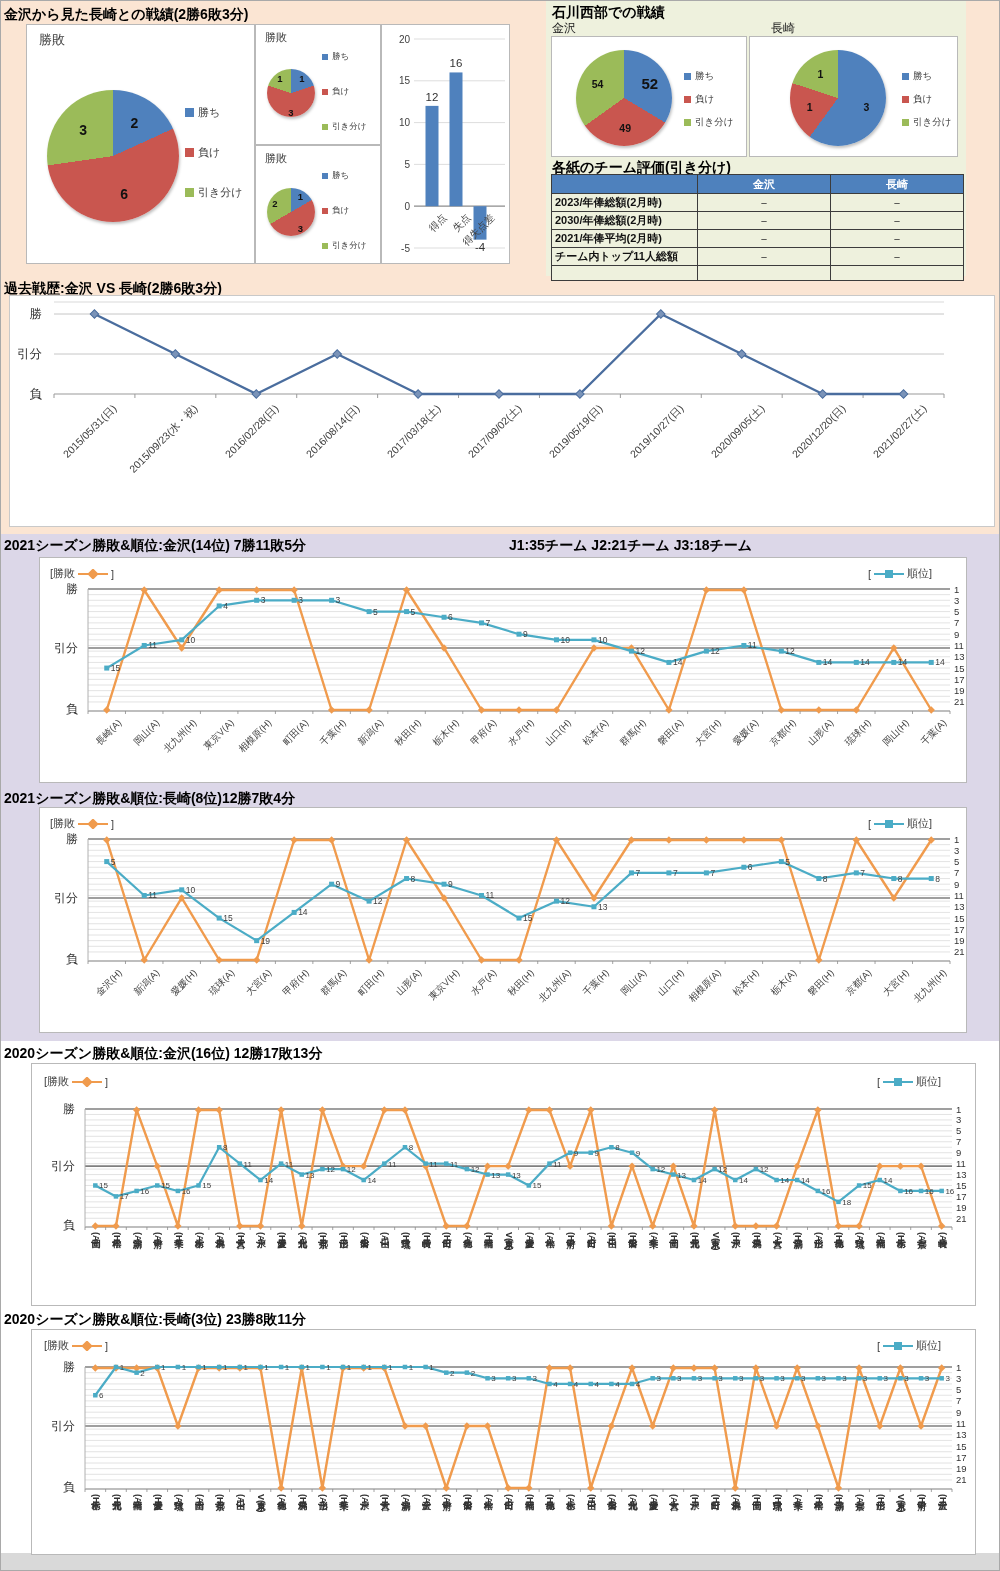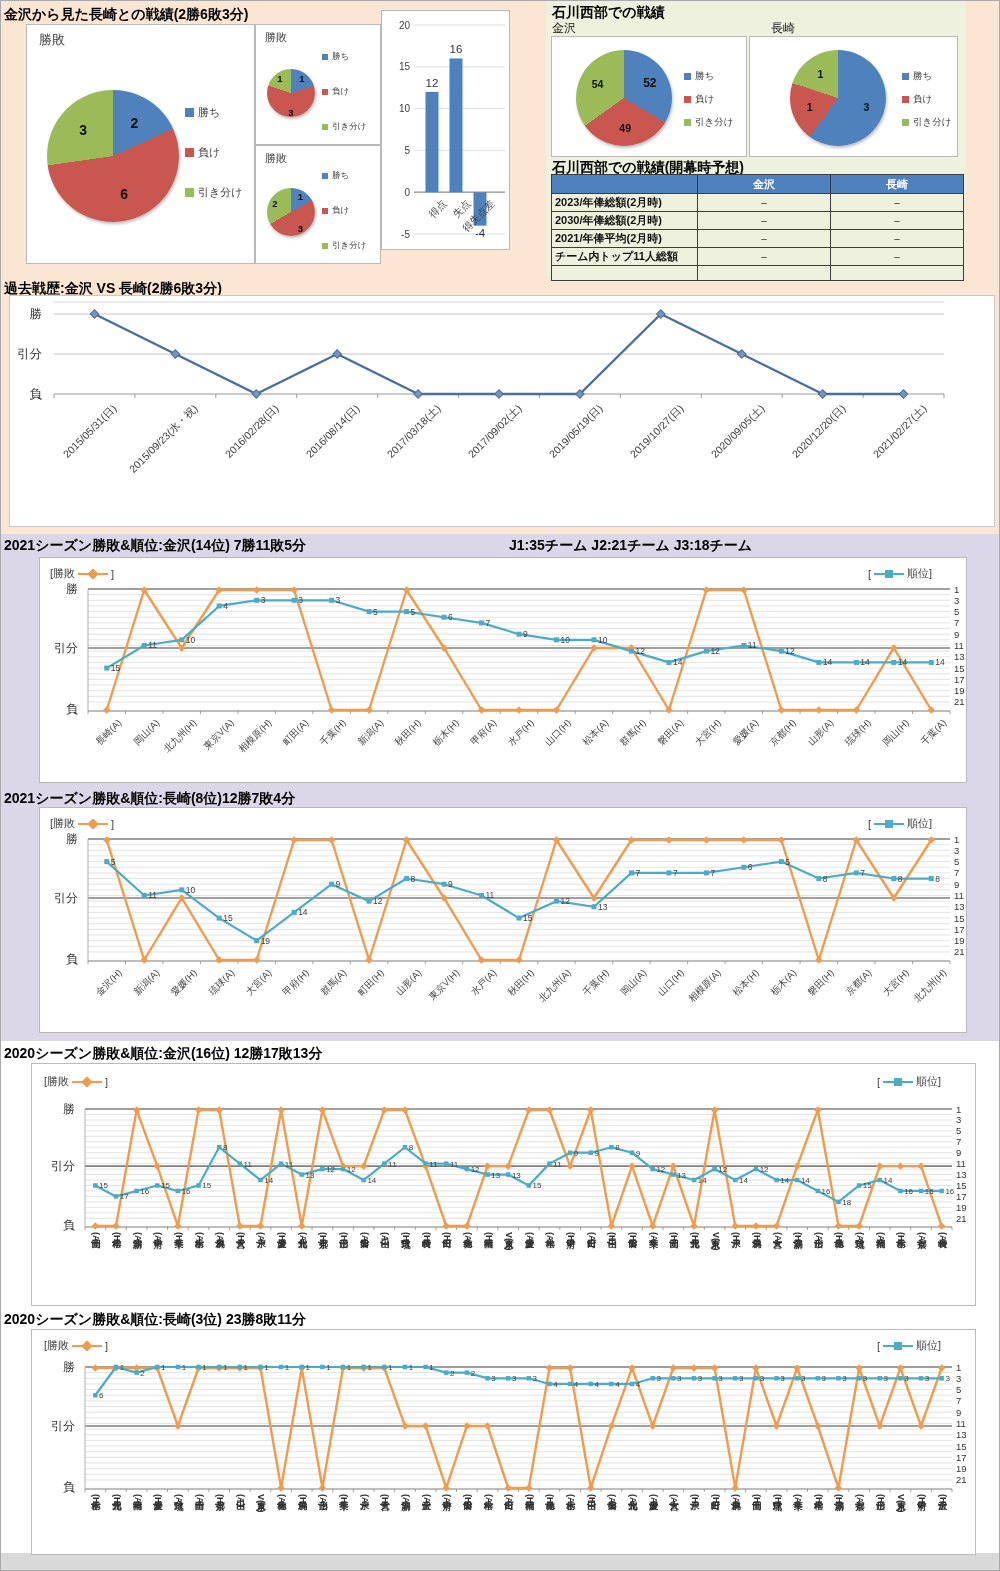--- a/index.html
+++ b/index.html
@@ -31,21 +31,21 @@
 <div id="app">
   <div class="bg" id="bg-peach" style="left: 0px; top: 0px; width: 1000px; height: 533px; background: rgb(251, 229, 211);"></div>
   <div class="bg" id="bg-olive" style="left: 545px; top: 0px; width: 420px; height: 275px; background: rgb(238, 241, 221);"></div>
   <div class="bg" id="bg-lav" style="left: 0px; top: 533px; width: 1000px; height: 507px; background: rgb(220, 215, 232);"></div>
   <div class="bg" id="bg-grey" style="left: 0px; top: 1552px; width: 1000px; height: 19px; background: rgb(217, 217, 217);"></div>
 
   <div class="sec-title" style="left:3px;top:5px;">金沢から見た長崎との戦績(2勝6敗3分)</div>
   <div class="sec-title" style="left:551px;top:3px;">石川西部での戦績</div>
   <div class="sub-label" style="left:551px;top:19px;">金沢</div>
   <div class="sub-label" style="left:770px;top:19px;">長崎</div>
-  <div class="sec-title" style="left:551px;top:158px;">石川西部での戦績(開幕時予想)</div>
+  <div class="sec-title" style="left:551px;top:158px;">各紙のチーム評価(引き分け)</div>
   <div class="sec-title" style="left:3px;top:279px;">過去戦歴:金沢 VS 長崎(2勝6敗3分)</div>
   <div class="sec-title" style="left:3px;top:536px;">2021シーズン勝敗&amp;順位:金沢(14位) 7勝11敗5分</div>
   <div class="sec-title" style="left:508px;top:536px;">J1:35チーム  J2:21チーム  J3:18チーム</div>
   <div class="sec-title" style="left:3px;top:789px;">2021シーズン勝敗&amp;順位:長崎(8位)12勝7敗4分</div>
   <div class="sec-title" style="left:3px;top:1044px;">2020シーズン勝敗&amp;順位:金沢(16位) 12勝17敗13分</div>
   <div class="sec-title" style="left:3px;top:1310px;">2020シーズン勝敗&amp;順位:長崎(3位) 23勝8敗11分</div>
 
   <div class="panel" id="panel-pie-big" style="left:25px;top:23px;width:229px;height:240px;">
       <div class="pie" style="left:20px;top:65px;width:132px;height:132px;background:conic-gradient(#4f81bd 0deg 65.45454545454545deg,#c9564f 65.45454545454545deg 261.8181818181818deg,#9bbb59 261.8181818181818deg 360deg);box-shadow:1px 2px 3px rgba(0,0,0,0.25);"></div>
       <div class="pie-label" style="left:107.40937637124166px;top:97.68636009988523px;font-size:14px;">2</div>
@@ -96,21 +96,21 @@
       </div>
       <div class="legend-item" style="left:66px;top:59px;font-size:8.5px;">
         <span class="legend-sq" style="width: 6px; height: 6px; background: rgb(201, 86, 79);"></span>
         <span>負け</span>
       </div>
       <div class="legend-item" style="left:66px;top:94px;font-size:8.5px;">
         <span class="legend-sq" style="width: 6px; height: 6px; background: rgb(155, 187, 89);"></span>
         <span>引き分け</span>
       </div>
     </div>
-  <div class="panel" id="panel-bar" style="left:380px;top:9px;width:129px;height:240px;padding-left:40px;">
+  <div class="panel" id="panel-bar" style="left:380px;top:23px;width:129px;height:240px;padding-left:40px;">
       <svg width="127" height="238" style="position:absolute;left:0;top:0;">
         <line x1="32" y1="14" x2="123" y2="14" stroke="#d9d9d9" stroke-width="0.9"></line>
         <text x="28" y="17.5" text-anchor="end" font-size="10" fill="#404040">20</text>
         <line x1="32" y1="55.800000000000004" x2="123" y2="55.800000000000004" stroke="#d9d9d9" stroke-width="0.9"></line>
         <text x="28" y="59.300000000000004" text-anchor="end" font-size="10" fill="#404040">15</text>
         <line x1="32" y1="97.60000000000001" x2="123" y2="97.60000000000001" stroke="#d9d9d9" stroke-width="0.9"></line>
         <text x="28" y="101.10000000000001" text-anchor="end" font-size="10" fill="#404040">10</text>
         <line x1="32" y1="139.39999999999998" x2="123" y2="139.39999999999998" stroke="#d9d9d9" stroke-width="0.9"></line>
         <text x="28" y="142.89999999999998" text-anchor="end" font-size="10" fill="#404040">5</text>
         <line x1="32" y1="181.20000000000002" x2="123" y2="181.20000000000002" stroke="#8c8c8c" stroke-width="1.2"></line>
@@ -123,21 +123,21 @@
         <text x="74" y="42.44" text-anchor="middle" font-size="11.5" fill="#333">16</text>
         <rect x="91.5" y="181.20000000000002" width="13" height="33.43999999999997" fill="#4f81bd"></rect>
         <text x="98" y="225.64" text-anchor="middle" font-size="11.5" fill="#333">-4</text>
       </svg>
       <div class="xdiag" style="right:69px;top:186.20000000000002px;font-size:10px;">得点</div>
       <div class="xdiag" style="right:45px;top:186.20000000000002px;font-size:10px;">失点</div>
       <div class="xdiag" style="right:21px;top:186.20000000000002px;font-size:10px;">得失点差</div>
     </div>
   <div class="panel" id="panel-pie-k" style="left:550px;top:35px;width:196px;height:121px;">
       <div class="pie" style="left:24px;top:13px;width:96px;height:96px;background:conic-gradient(#4f81bd 0deg 120.7741935483871deg,#c9564f 120.7741935483871deg 234.58064516129033deg,#9bbb59 234.58064516129033deg 360deg);box-shadow:1px 2px 3px rgba(0,0,0,0.25);"></div>
-      <div class="pie-label" style="left:97.87285801576186px;top:46.29446301231311px;font-size:12px;">52</div>
+      <div class="pie-label" style="left:97.87285801576186px;top:46.29446301231311px;font-size:15px;">52</div>
       <div class="pie-label" style="left:73.20604121666037px;top:90.73555219907168px;font-size:10.5px;">49</div>
       <div class="pie-label" style="left:45.5524461093034px;top:47.35505613061383px;font-size:10.5px;">54</div>
       <div class="legend-item" style="left:132px;top:33px;font-size:9.5px;">
         <span class="legend-sq" style="width: 7px; height: 7px; background: rgb(79, 129, 189);"></span>
         <span>勝ち</span>
       </div>
       <div class="legend-item" style="left:132px;top:56px;font-size:9.5px;">
         <span class="legend-sq" style="width: 7px; height: 7px; background: rgb(201, 86, 79);"></span>
         <span>負け</span>
       </div>

